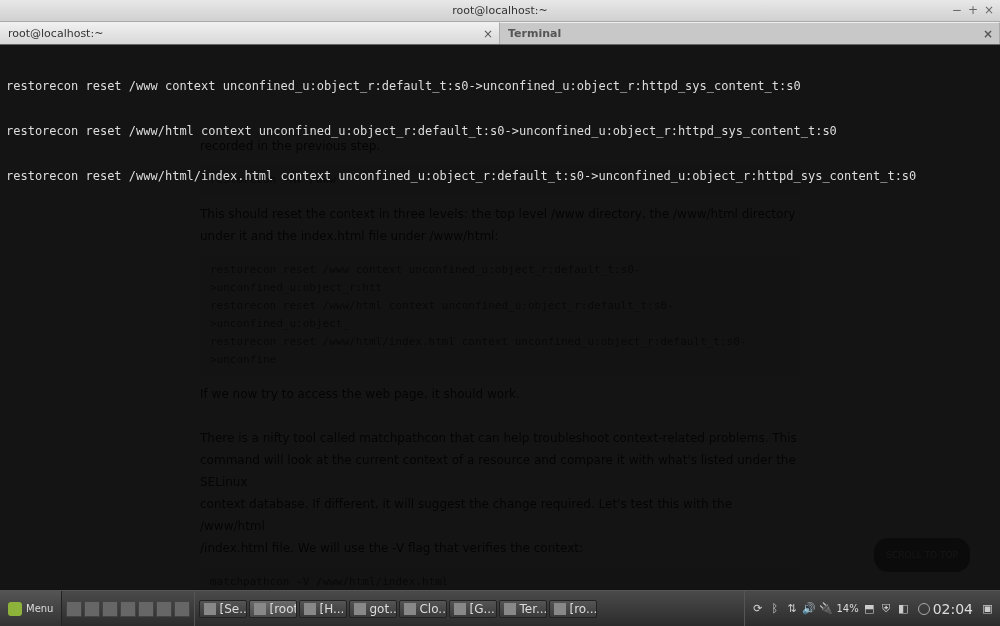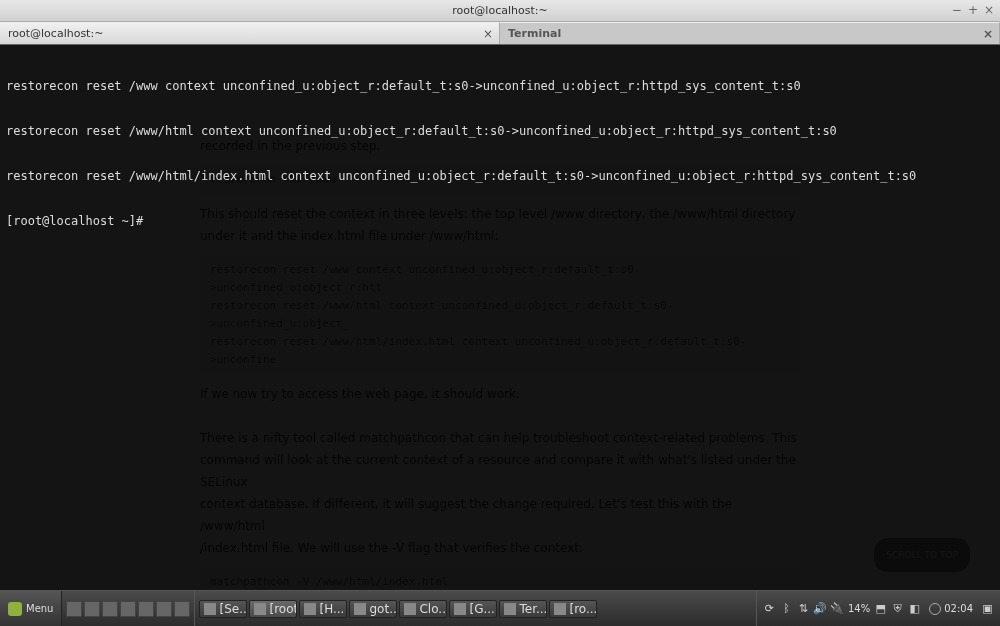--- a/index.html
+++ b/index.html
@@ -183,21 +183,21 @@
   }
   .taskbar .tray .ticon {
     width: 13px; height: 13px;
     display: inline-flex;
     align-items: center;
     justify-content: center;
     font-size: 11px;
     color: #ccc;
   }
   .taskbar .clock {
-    font-size: 10px;
+    font-size: 14px;
     padding: 0 4px;
     display: flex;
     align-items: center;
     gap: 3px;
   }
   .taskbar .clock .ci { width: 12px; height: 12px; border: 1px solid #aaa; border-radius: 50%; }
 </style>
 </head>
 <body>
 
@@ -238,21 +238,20 @@
   <div class="tab inactive">
     <span>Terminal</span>
     <span class="close">×</span>
   </div>
 </div>
 
 <div class="terminal">
   <div class="line">restorecon reset /www context unconfined_u:object_r:default_t:s0-&gt;unconfined_u:object_r:httpd_sys_content_t:s0</div>
   <div class="line">restorecon reset /www/html context unconfined_u:object_r:default_t:s0-&gt;unconfined_u:object_r:httpd_sys_content_t:s0</div>
   <div class="line">restorecon reset /www/html/index.html context unconfined_u:object_r:default_t:s0-&gt;unconfined_u:object_r:httpd_sys_content_t:s0</div>
-  <div class="line"><span>[root@localhost ~]# </span></div>
   <div class="gap"></div>
   
 </div>
 
 <div class="taskbar">
   <div class="menu-btn">
     <div class="logo"></div>
     <span>Menu</span>
   </div>
   <div class="quick">

